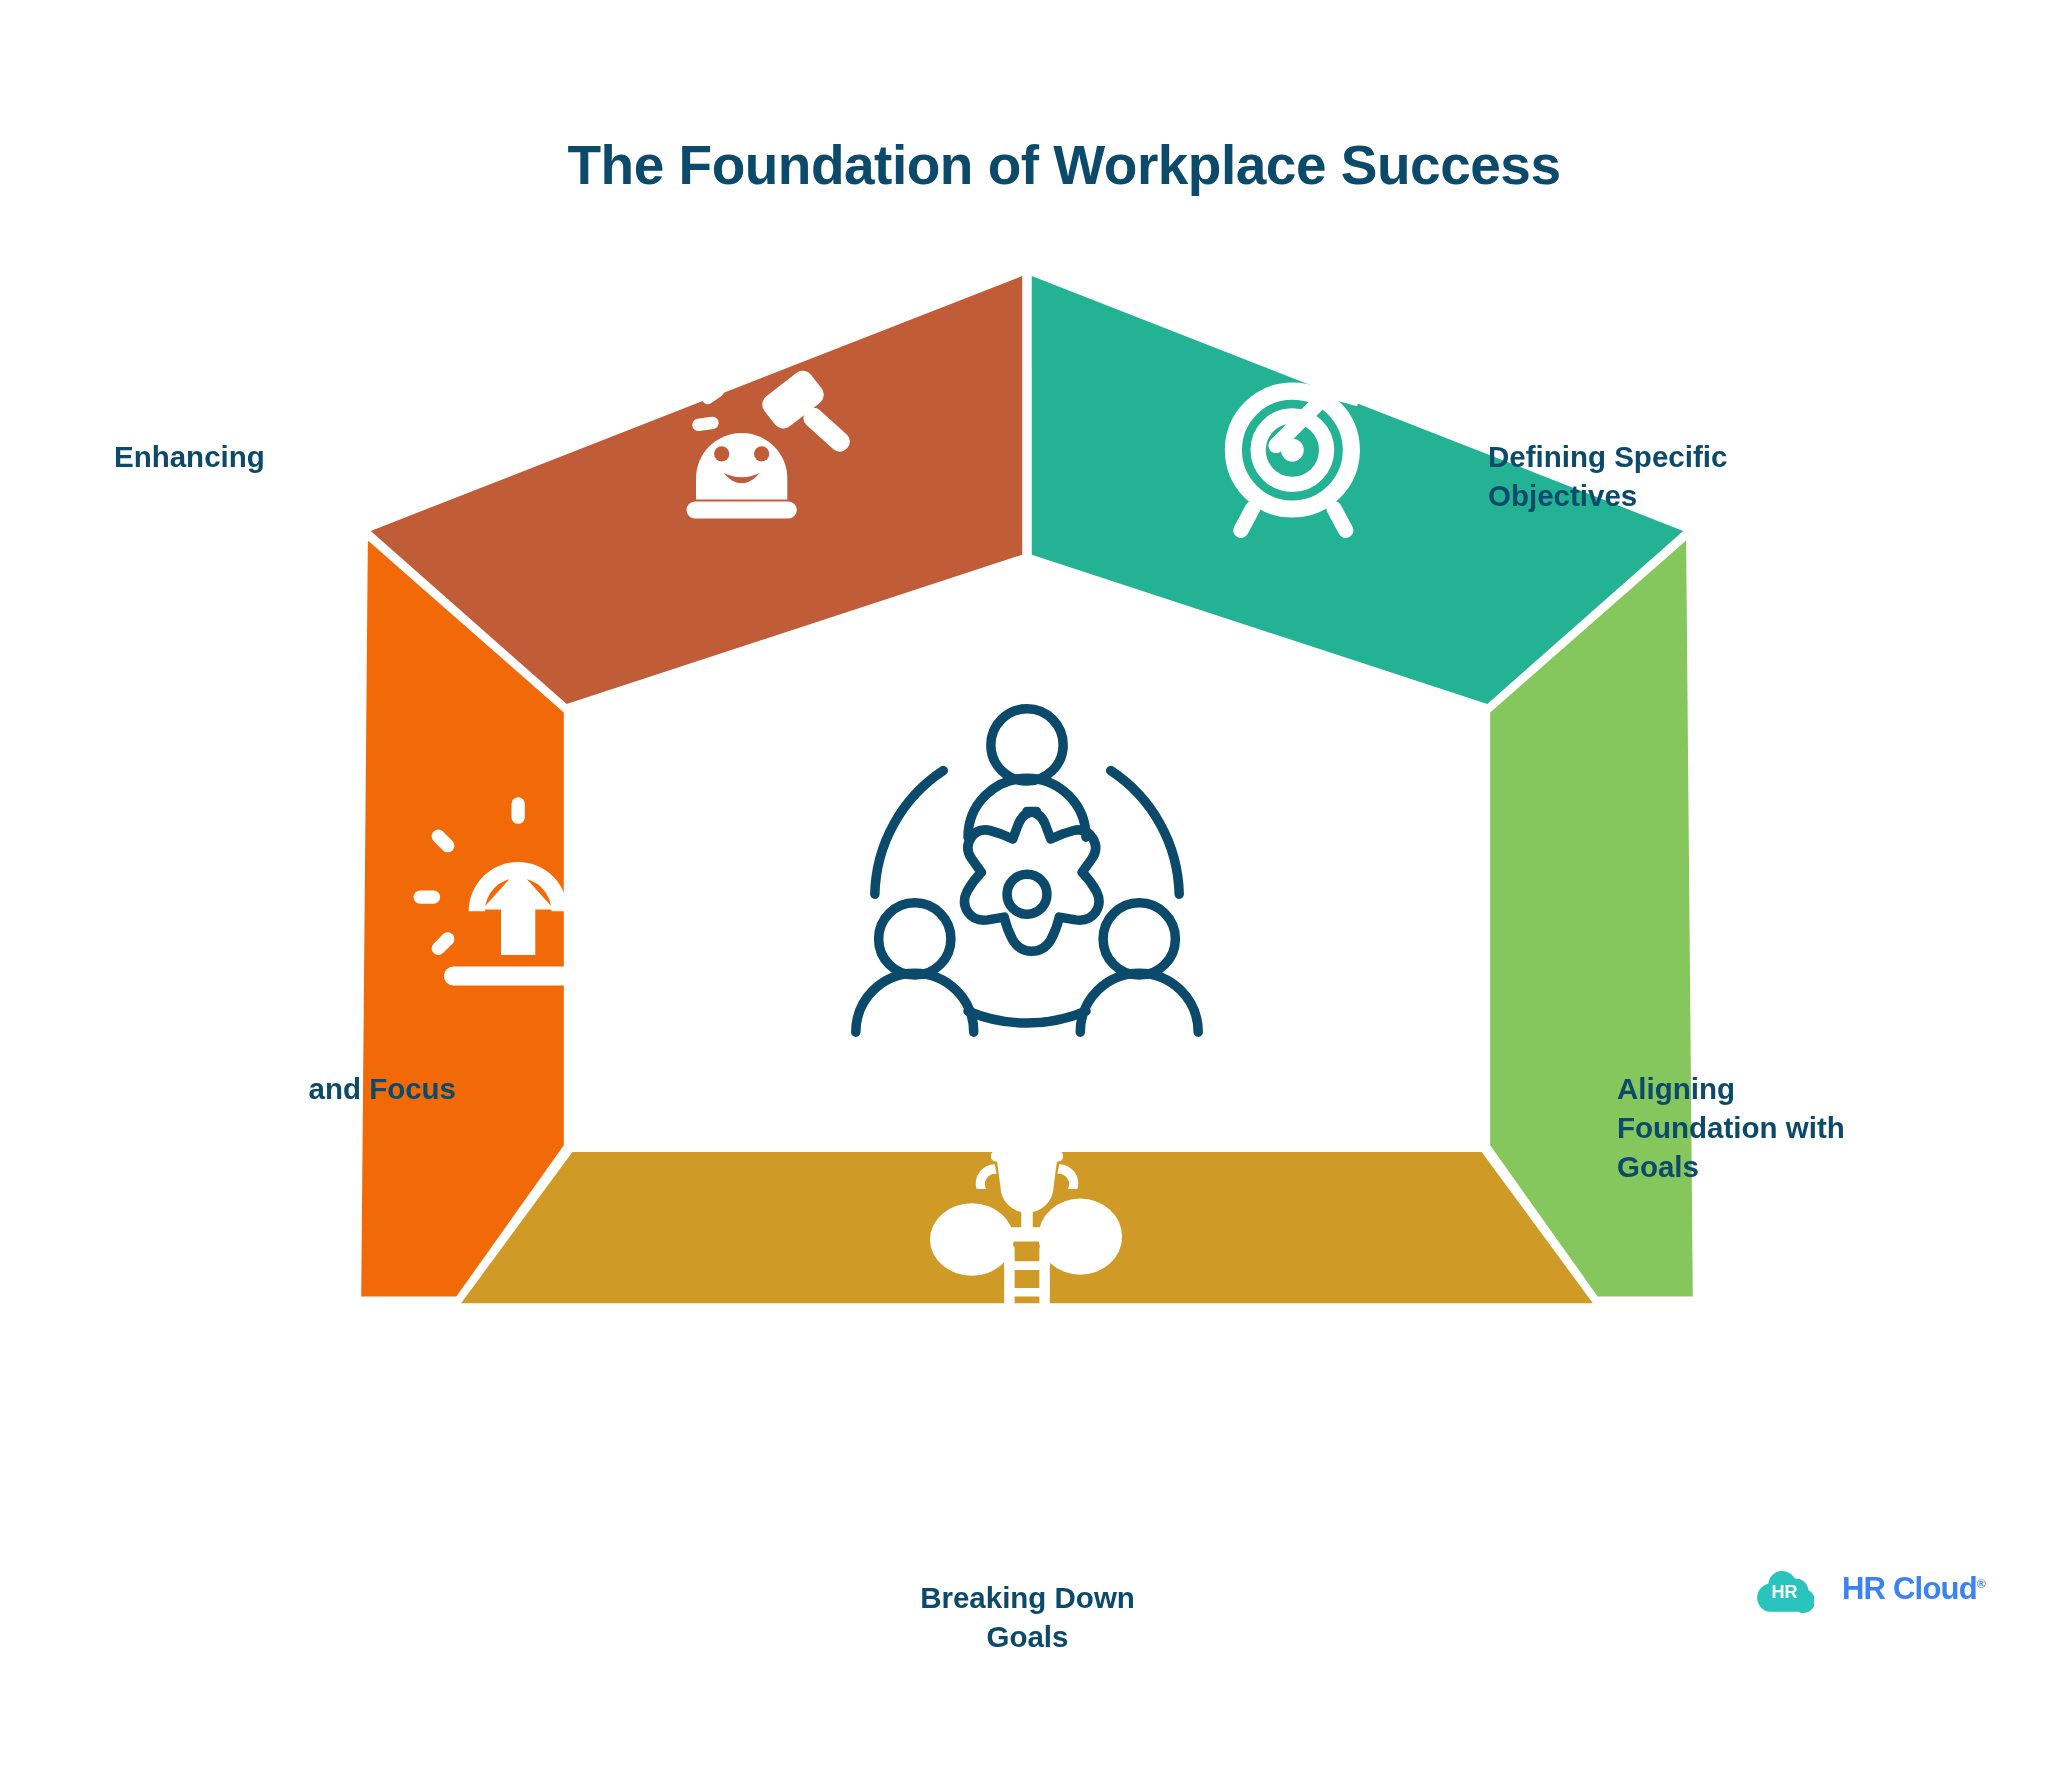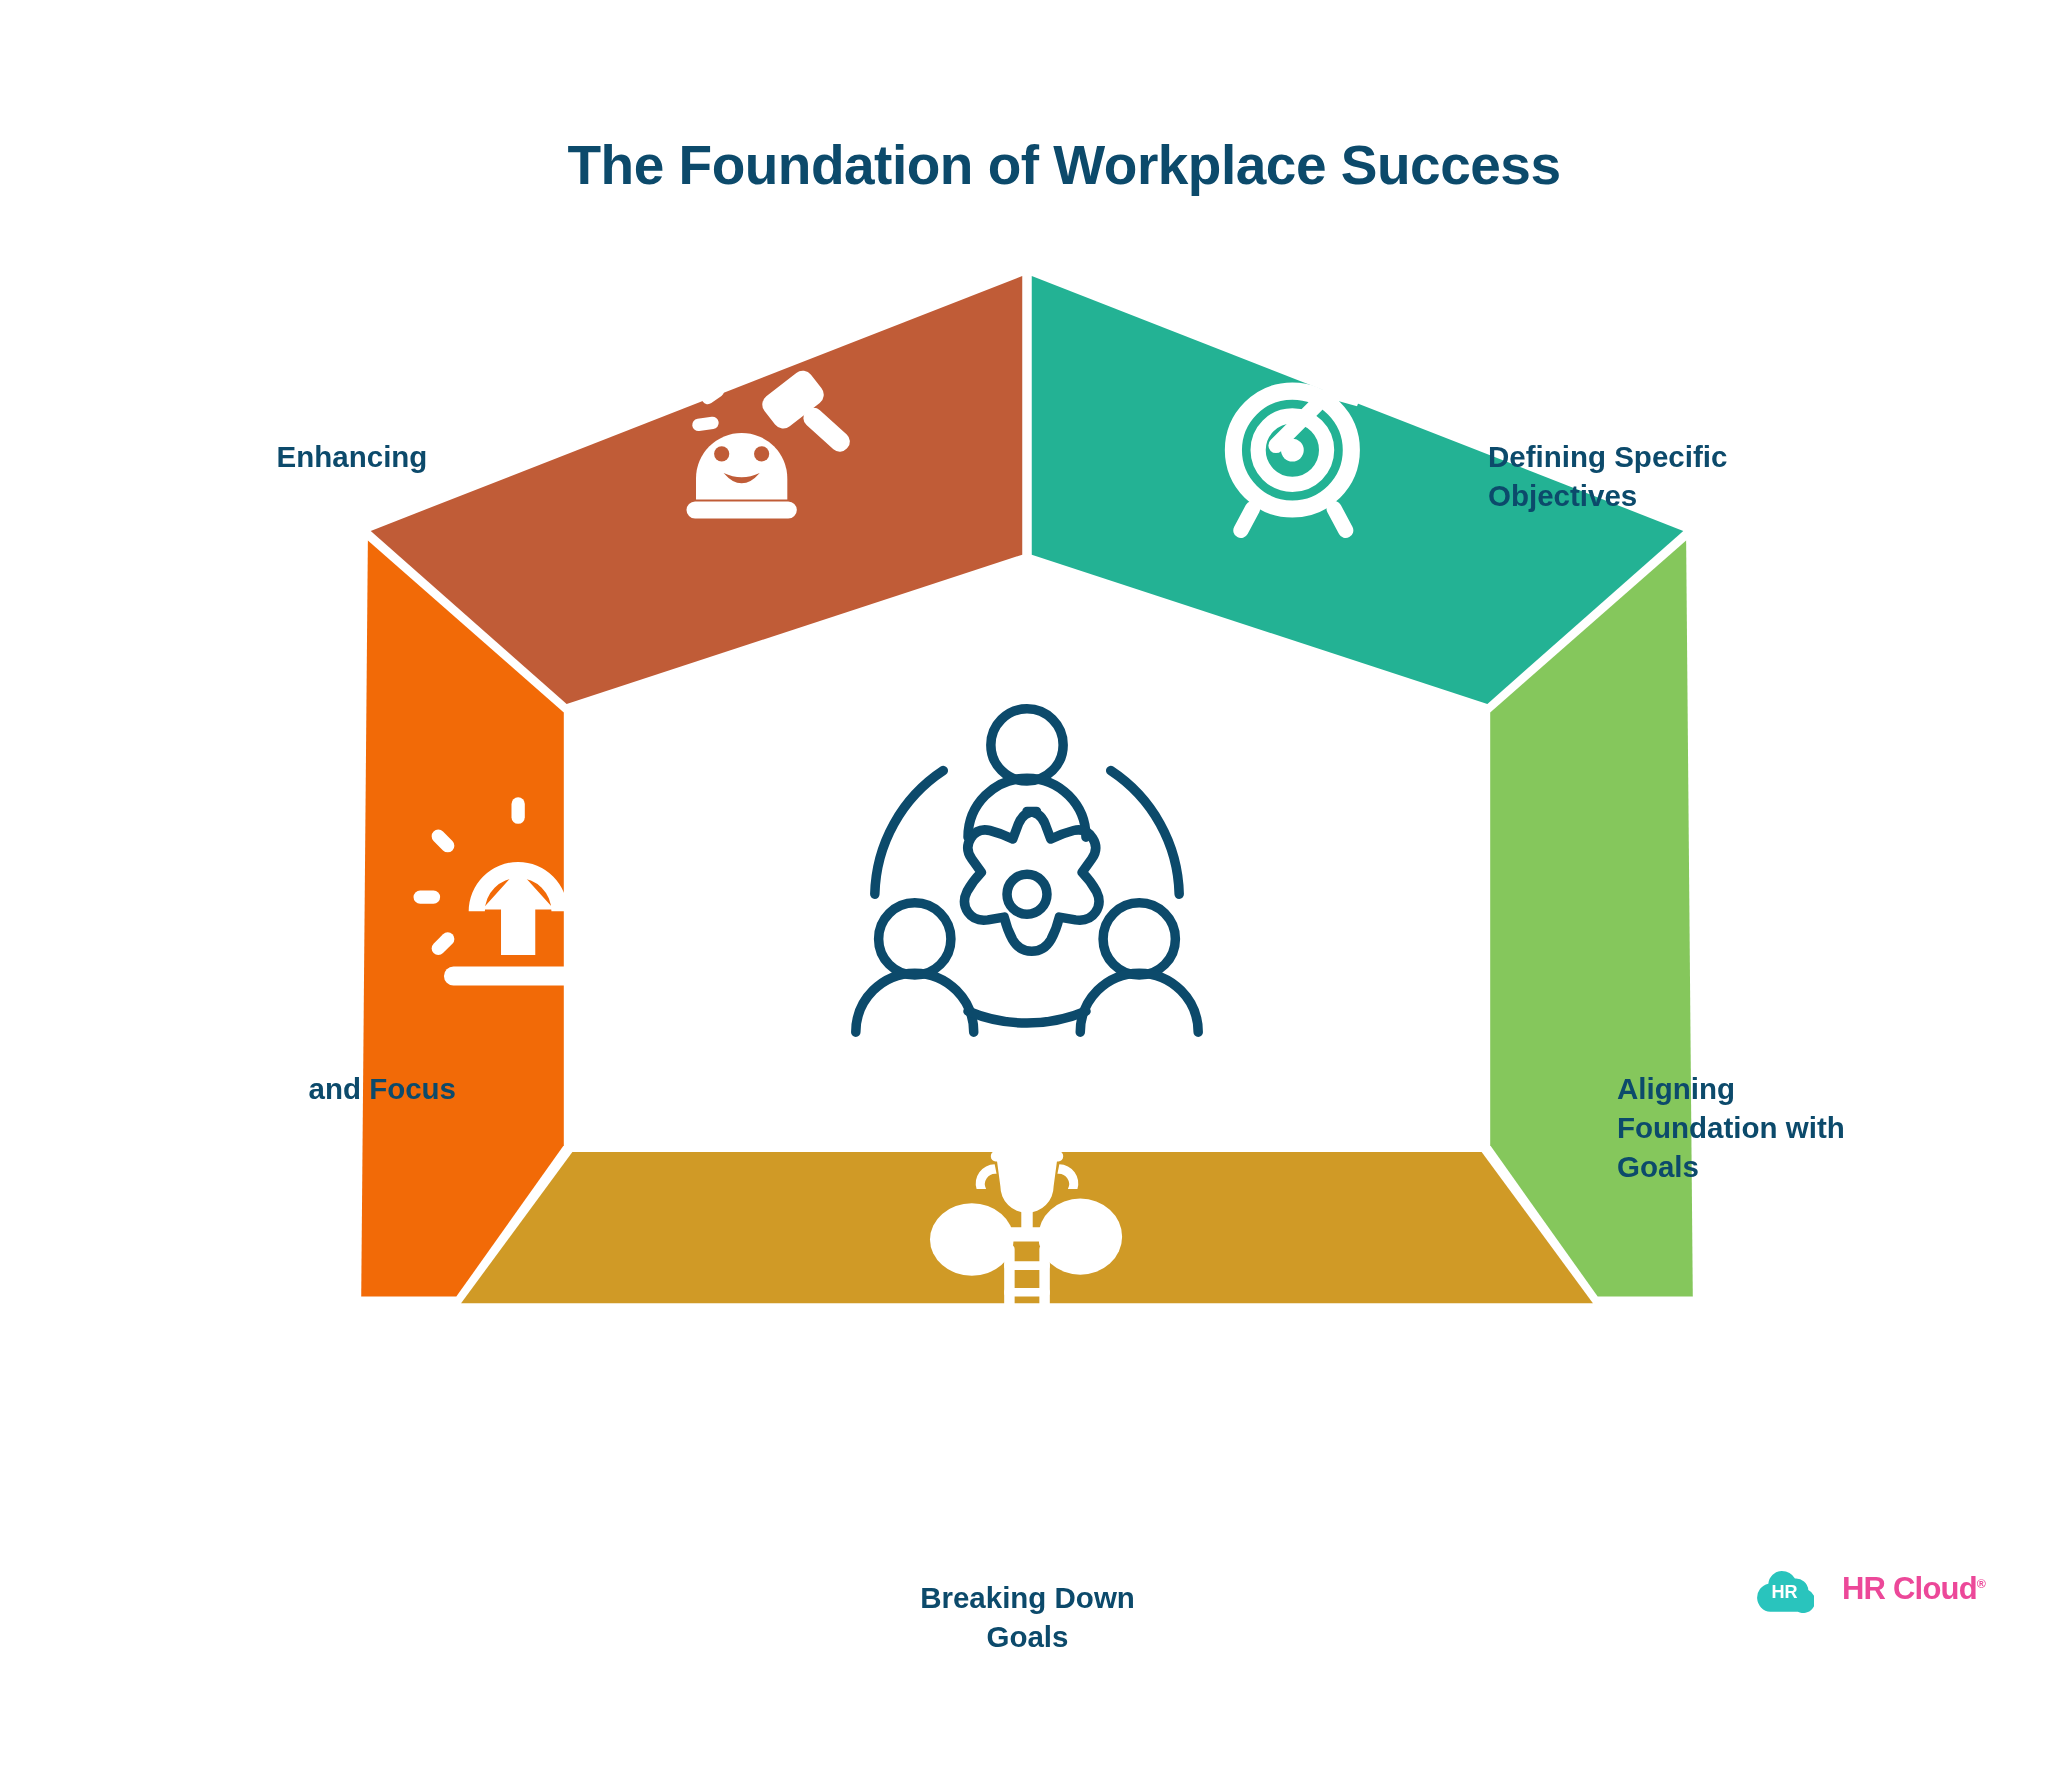--- a/index.html
+++ b/index.html
@@ -49,21 +49,21 @@
     position: absolute;
     font-size: 29.5px;
     font-weight: bold;
     color: #0c4a6b;
     line-height: 1.32;
   }
   .label-enhancing-accountability {
     top: 438px;
     left: 114px;
     width: 476px;
-    text-align: center;
+    text-align: left;
   }
   .label-defining-specific-objectives {
     top: 438px;
     left: 1488px;
     width: 457px;
     text-align: left;
   }
   .label-providing-clarity-and-focus {
     top: 1070px;
     left: 57px;
@@ -96,21 +96,21 @@
   }
   #logo .logo-cloud {
     position: relative;
     width: 59px;
     height: 48px;
     flex: 0 0 auto;
   }
   #logo .logo-wordmark {
     font-size: 31px;
     font-weight: bold;
-    color: #ec4899;
+    color: #3b82f6;
     letter-spacing: -0.8px;
     white-space: nowrap;
     position: relative;
   }
   #logo .logo-reg {
     font-size: 12.4px;
     vertical-align: super;
     font-weight: bold;
   }
 </style>

